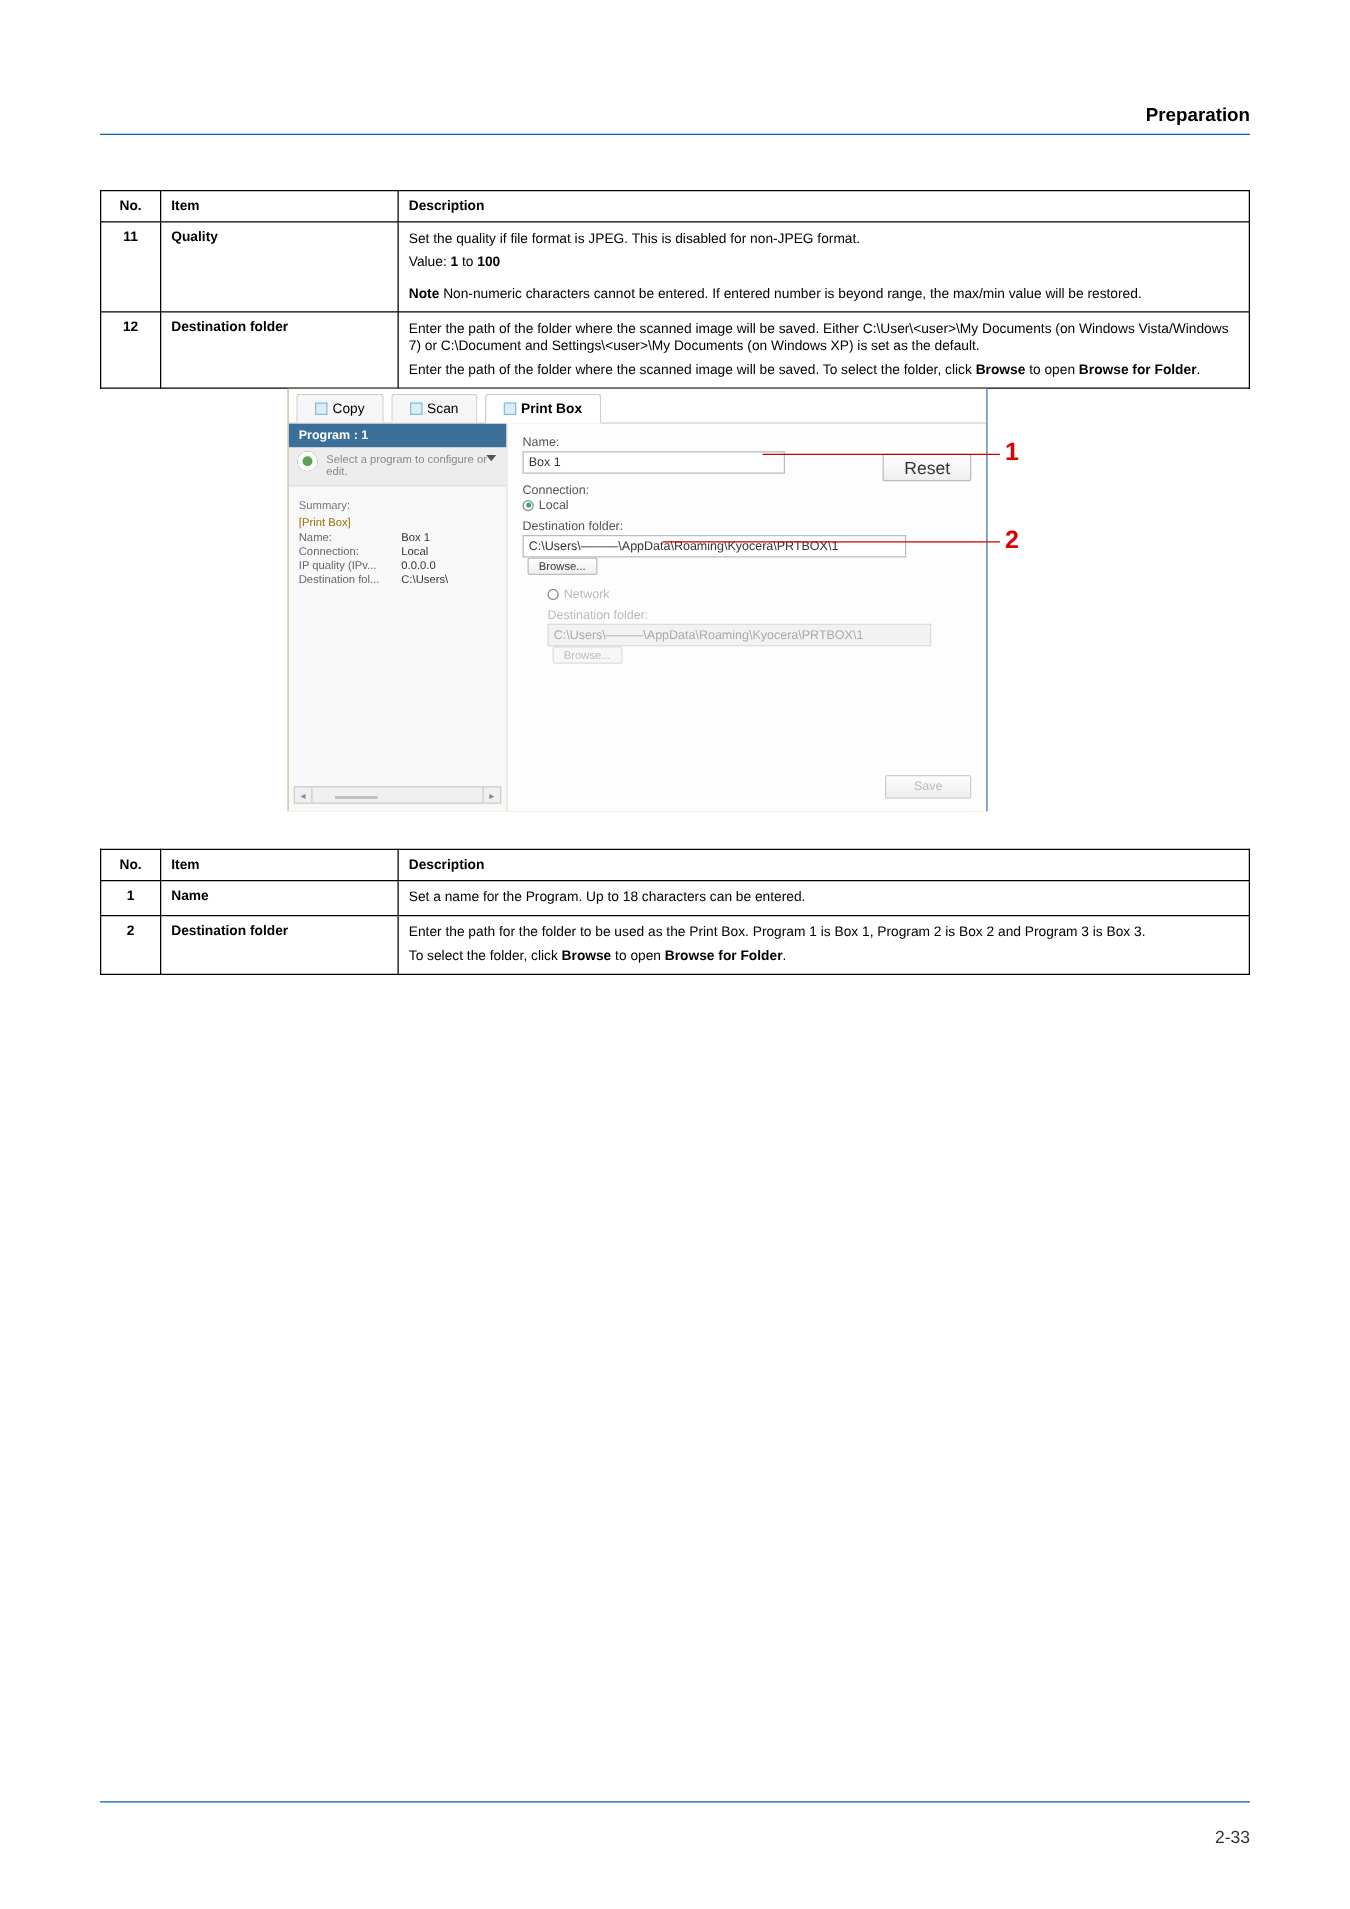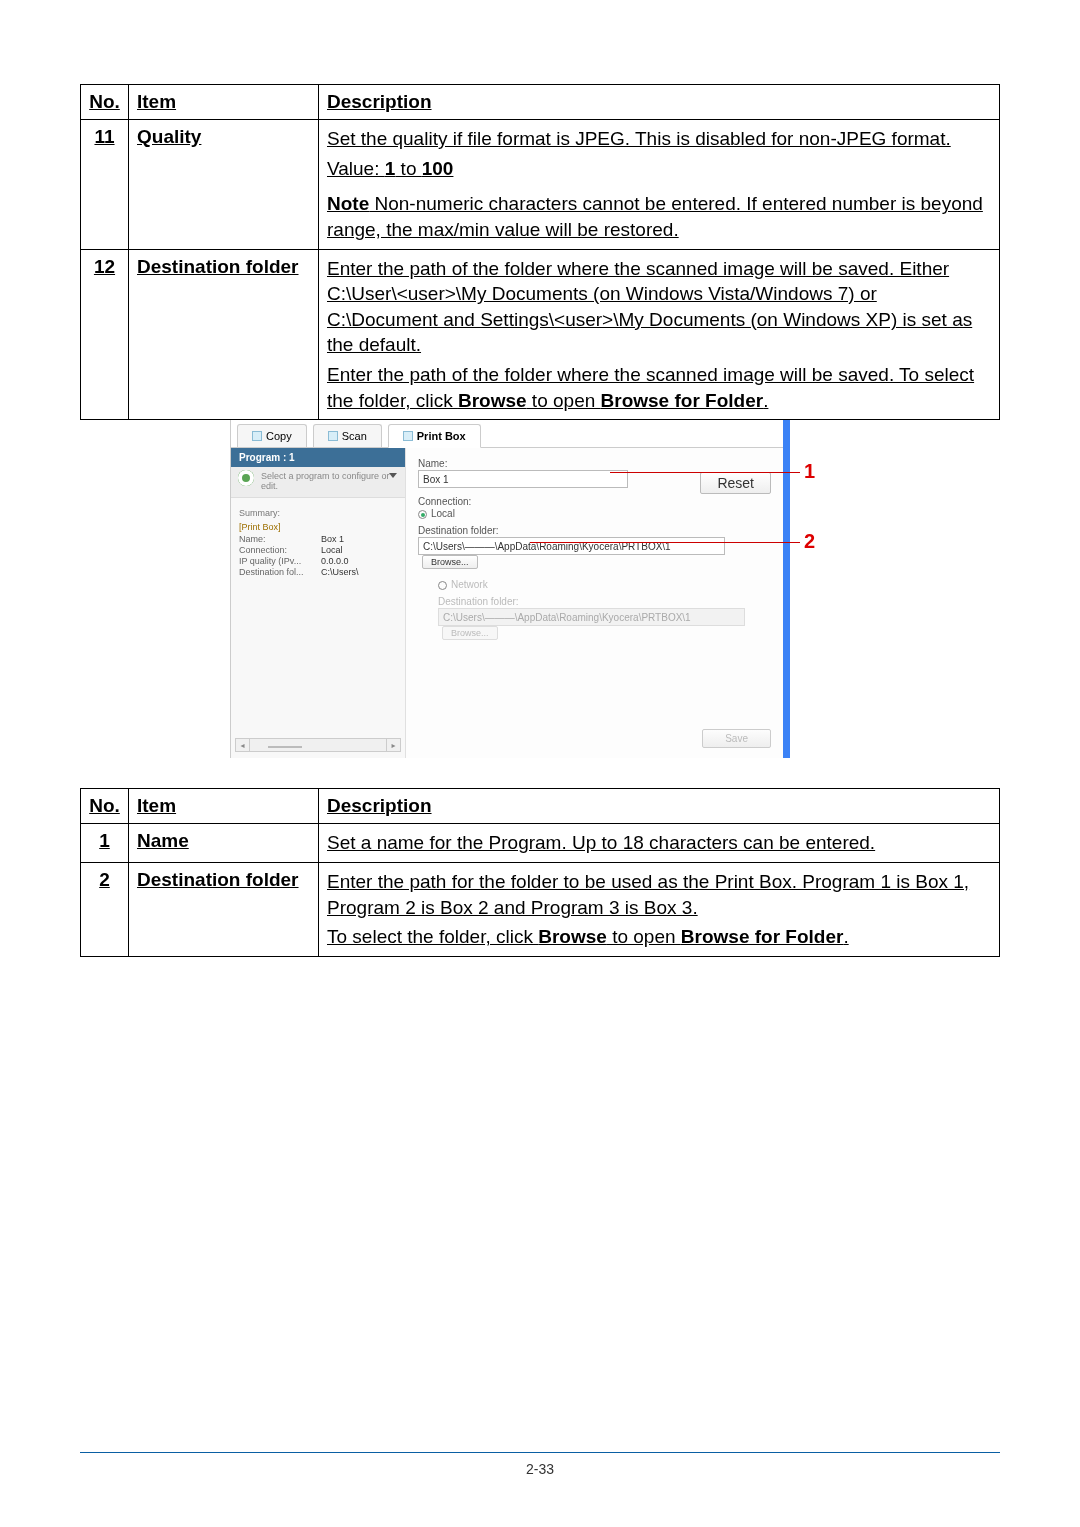--- a/index.html
+++ b/index.html
@@ -18,22 +18,21 @@
       text-align: right;
       font-size: 15px;
       font-weight: bold;
       padding-bottom: 6px;
       border-bottom: 1px solid #0a5fa3;
       margin-bottom: 44px;
     }
     table.desc-table {
       width: 100%;
       border-collapse: collapse;
-      font-size: 19px;
-      text-decoration: underline;
+      font-size: 11px;
     }
     table.desc-table th,
     table.desc-table td {
       border: 1px solid #000;
       padding: 6px 8px;
       vertical-align: top;
       text-align: left;
     }
     table.desc-table th {
       font-weight: bold;
@@ -54,21 +53,21 @@
     .screenshot-wrap {
       position: relative;
       width: 620px;
       margin: 0 auto 30px auto;
     }
     .screenshot {
       width: 560px;
       height: 338px;
       background: #fdba74;
       border-left: 1px solid #ccc;
-      border-right: 7px solid #3b82f6;
+      border-right: 1px solid #3b82f6;
       position: relative;
       overflow: hidden;
       font-size: 10px;
     }
     .ss-tabs {
       display: flex;
       background: #fff;
       border-bottom: 1px solid #ccc;
       height: 28px;
       align-items: flex-end;
@@ -228,30 +227,31 @@
       font-weight:bold;
       font-size:20px;
       font-family: Arial, sans-serif;
     }
     .footer {
       position: absolute;
       bottom: 50px;
       left: 80px;
       right: 80px;
       border-top: 1px solid #0a5fa3;
-      padding-top: 8px;
-      text-align: center;
+      padding-top: 19px;
+      text-align: right;
       font-size: 14px;
       color: #333;
     }
   </style>
 </head>
 <body>
 
 <div class="page">
+  <div class="header-right">Preparation</div>
 
   <table class="desc-table">
     <thead>
       <tr>
         <th class="col-no">No.</th>
         <th class="col-item">Item</th>
         <th>Description</th>
       </tr>
     </thead>
     <tbody>

